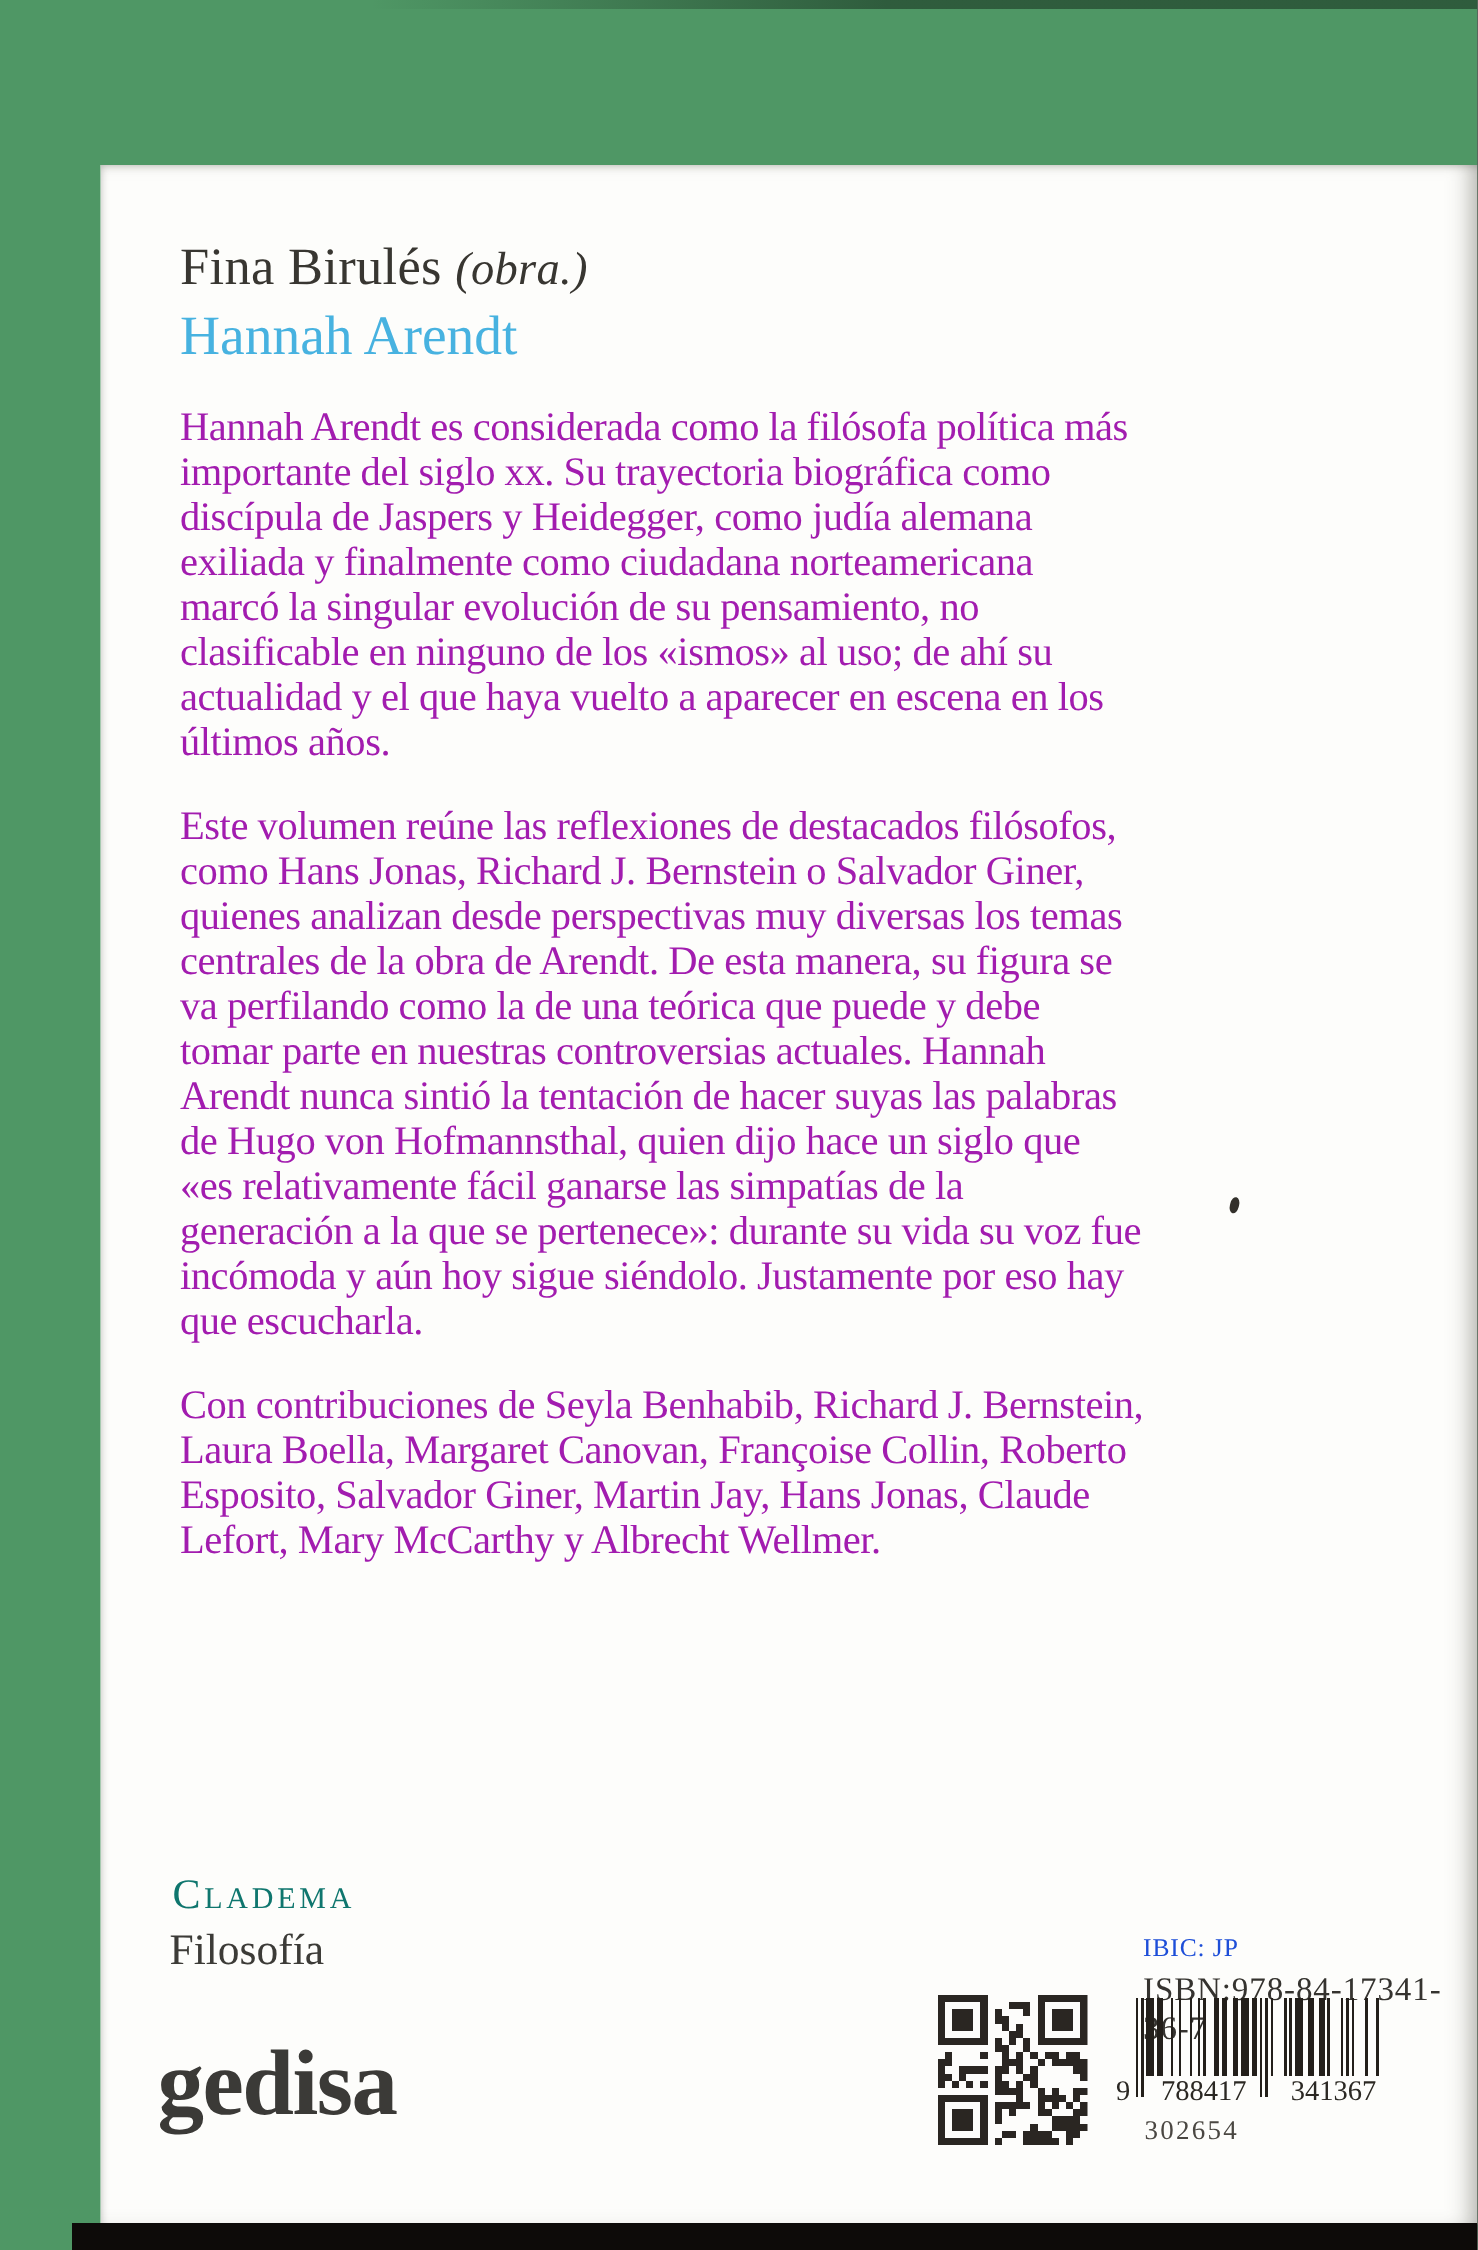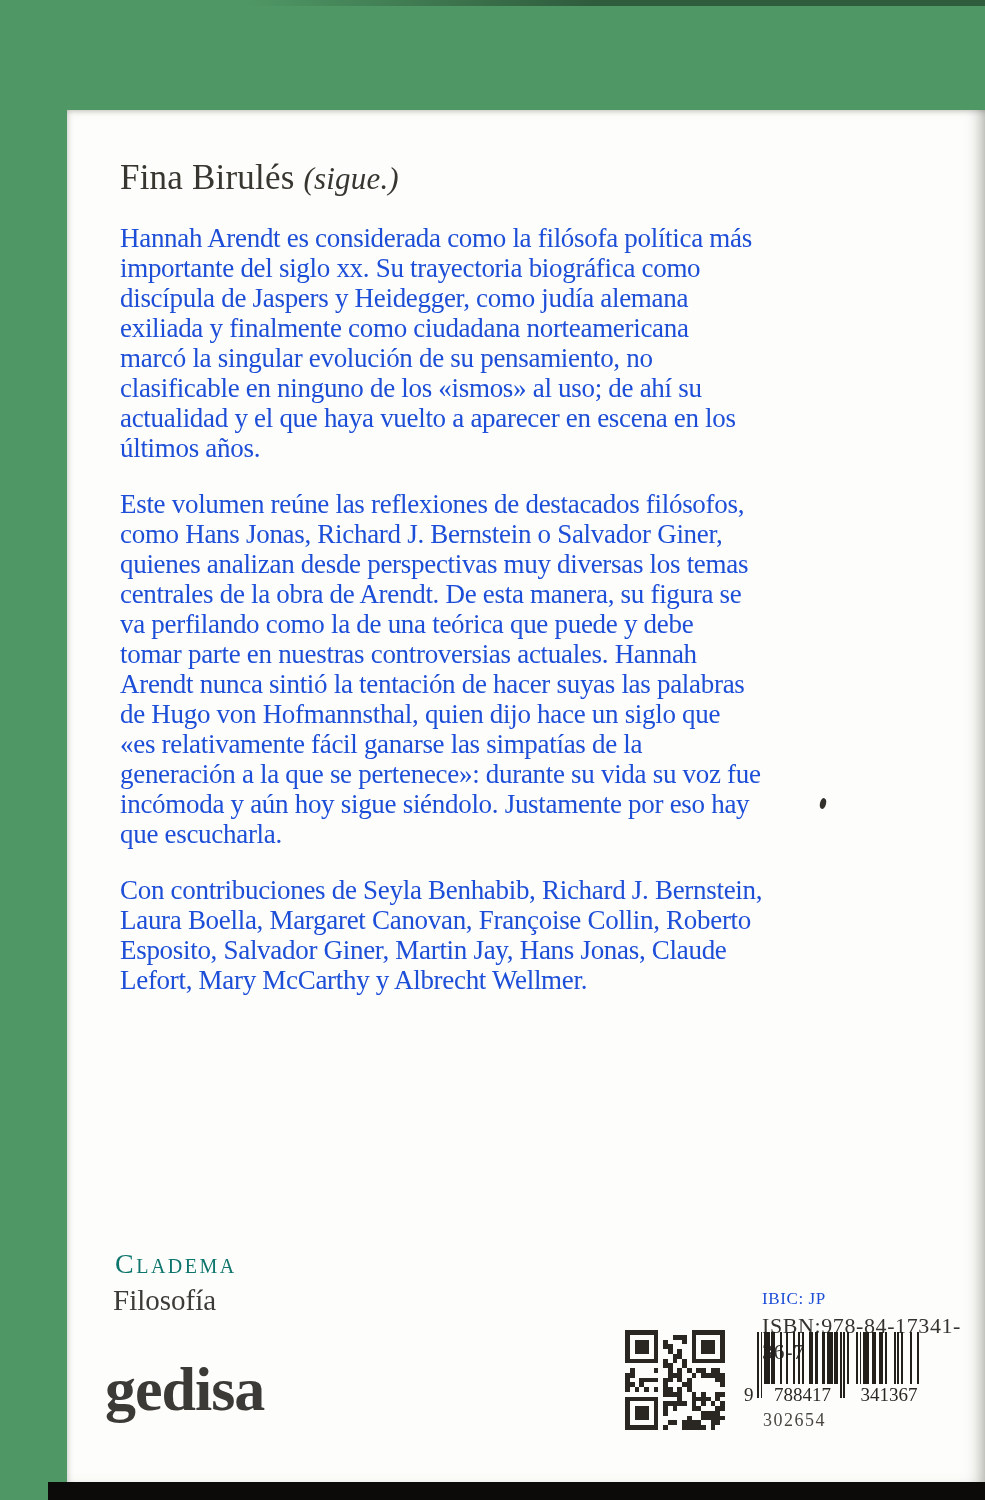--- a/index.html
+++ b/index.html
@@ -17,21 +17,21 @@
     background:#fdfdfb;
     box-shadow: inset 3px 3px 6px -3px rgba(60,60,50,0.35),
                 inset -12px 0 16px -9px rgba(80,80,70,0.5);
   }
   .content{ padding:46px 0 0 53px; }
   .author-line{ font-size:35px; line-height:44px; color:#383631; letter-spacing:0.2px; }
   .author-line .role{ font-style:italic; font-size:31px; }
   .book-title{ font-size:37px; line-height:44px; color:#47b2e0; margin-top:2px; }
   .para{
     width:800px; margin:26px 0 0 0; white-space:pre-line;
-    font-size:27px; line-height:30px; letter-spacing:-0.3px; color:#1d4ed8;
+    font-size:27px; line-height:30px; letter-spacing:-0.3px; color:#a21caf;
   }
   .para.first{ margin-top:22px; }
   .speck{
     position:absolute; left:753px; top:688px; width:6px; height:11px;
     background:#33302b; border-radius:3px/5px; transform:rotate(14deg);
   }
   .collection{
     position:absolute; left:48px; top:1138px;
     font-variant:small-caps; font-size:28px; letter-spacing:2.5px; color:#0f766e;
   }
@@ -59,22 +59,23 @@
 </head>
 <body>
 
 <div class="cover">
   <div class="top-shade"></div>
 
   <div class="page">
     <div class="content">
       <div class="author-line">
         <span class="author">Fina Birulés</span>
-        <span class="role">(sigue.)</span>
+        <span class="role">(obra.)</span>
       </div>
+      <div class="book-title">Hannah Arendt</div>
       <p class="para first">Hannah Arendt es considerada como la filósofa política más
 importante del siglo xx. Su trayectoria biográfica como
 discípula de Jaspers y Heidegger, como judía alemana
 exiliada y finalmente como ciudadana norteamericana
 marcó la singular evolución de su pensamiento, no
 clasificable en ninguno de los «ismos» al uso; de ahí su
 actualidad y el que haya vuelto a aparecer en escena en los
 últimos años.</p>
       <p class="para">Este volumen reúne las reflexiones de destacados filósofos,
 como Hans Jonas, Richard J. Bernstein o Salvador Giner,

